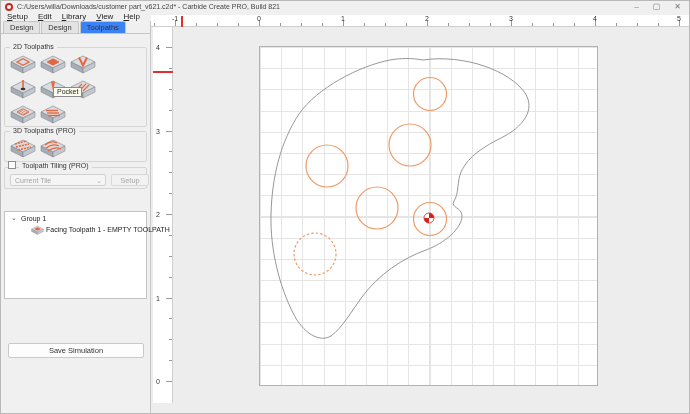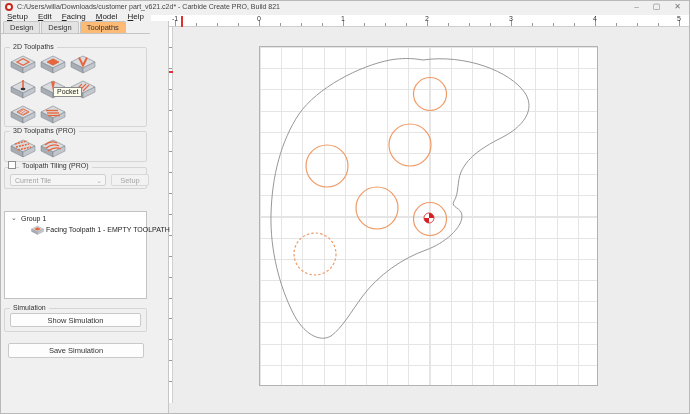--- a/index.html
+++ b/index.html
@@ -16,26 +16,26 @@
   .app-icon:after{ content:""; position:absolute; left:2px; top:2px; width:4px; height:4px;
     border-radius:50%; background:#fff;}
   .title-text { position:absolute; left:16px; top:2px; font-size:7px; color:#444; white-space:nowrap; }
   .win-controls { position:absolute; right:4px; top:0; height:12px; display:flex; gap:14px; padding:0 6px; }
   .win-btn { font-size:8px; line-height:12px; color:#777; cursor:default; }
   
   .menubar { position:absolute; left:0; top:11px; width:150px; height:9px; display:flex; gap:6px; padding-left:4px; }
   .menu-item { display:inline-block; font-size:8px; color:#222; padding:0 2px; }
   .menu-item::first-letter { text-decoration:underline; }
   
-  .sidebar { position:absolute; left:0; top:20px; width:168px; height:394px; background:#f0f0f0;
+  .sidebar { position:absolute; left:0; top:20px; width:150px; height:394px; background:#f0f0f0;
     border-right:1px solid #c6c6c6; }
   .tabs { position:absolute; left:2px; top:0px; height:12px; display:flex; }
   .tab { font-size:7.5px; padding:1px 6px 0 6px; color:#333; background:#e3e3e3;
     border:1px solid #c5c5c5; border-bottom:none; margin-right:1px; border-radius:2px 2px 0 0; }
-  .tab.active { background:#fdba74; position:relative; z-index:2; }
+  .tab.active { background:#3b82f6; position:relative; z-index:2; }
   .tab-base { position:absolute; left:0; top:11.5px; width:149px; height:1px; background:#c5c5c5; }
   .groupbox { position:absolute; border:1px solid #d5d5d5; border-radius:2px; }
   .legend { position:absolute; top:-5px; left:5px; background:#f0f0f0; padding:0 3px;
     font-size:7px; color:#333; white-space:nowrap; }
   .icon-grid { position:absolute; left:5px; top:6px; display:grid;
     grid-template-columns:repeat(3, 30px); grid-auto-rows:25px; }
   .tp-icon { width:26px; height:20px; cursor:pointer; }
   .tooltip { position:absolute; left:52px; top:66px; background:#ffffef; border:1px solid #8a8a8a;
     font-size:7px; padding:0px 3px 1px 3px; color:#222; z-index:30; }
   .checkbox { position:absolute; left:3px; top:-7px; width:8px; height:8px; background:#fff;
@@ -90,22 +90,22 @@
   <span class="win-controls">
     <span class="win-btn">–</span>
     <span class="win-btn">▢</span>
     <span class="win-btn">✕</span>
   </span>
 </div>
 
 <div class="menubar">
   <span class="menu-item">Setup</span>
   <span class="menu-item">Edit</span>
-  <span class="menu-item">Facing</span>
-  <span class="menu-item">Model</span>
+  <span class="menu-item">Library</span>
+  <span class="menu-item">View</span>
   <span class="menu-item">Help</span>
 </div>
 
 <div class="viewport"></div>
 
 <div class="h-ruler" id="hruler">
     <div class="h-tick" style="left: 3px; height: 3px;"></div>
     <div class="h-tick" style="left: 24px; height: 6px;"></div>
     <div class="h-tick" style="left: 45px; height: 3px;"></div>
     <div class="h-tick" style="left: 66px; height: 3px;"></div>
@@ -305,19 +305,15 @@
       <span class="mini-icon" id="miniFacingIcon"><svg width="13" height="10" viewBox="0 0 26 20" xmlns="http://www.w3.org/2000/svg">
     <polygon points="1,8 13,2 25,8 13,14" fill="#d9dce0" stroke="#7a7f87" stroke-width="0.6"></polygon>
     <polygon points="1,8 13,14 13,19 1,13" fill="#a7adb5" stroke="#7a7f87" stroke-width="0.5"></polygon>
     <polygon points="13,14 25,8 25,13 13,19" fill="#c3c8ce" stroke="#7a7f87" stroke-width="0.5"></polygon>
     <path d="M7,8 L13,4.8 L19,8 L13,11.2 Z" fill="#e8663c" stroke="#d4552e" stroke-width="0.6"></path>
   </svg></span>
       <span class="list-item-label">Facing Toolpath 1 - EMPTY TOOLPATH</span>
     </div>
   </div>
 
-  <div class="groupbox" style="left:3px; top:287px; width:143px; height:24px;">
-    <span class="legend sim-legend-label">Simulation</span>
-    <div class="btn sim-btn">Show Simulation</div>
-  </div>
 
   <div class="btn save-btn">Save Simulation</div>
 </div>
 
 </body></html>

